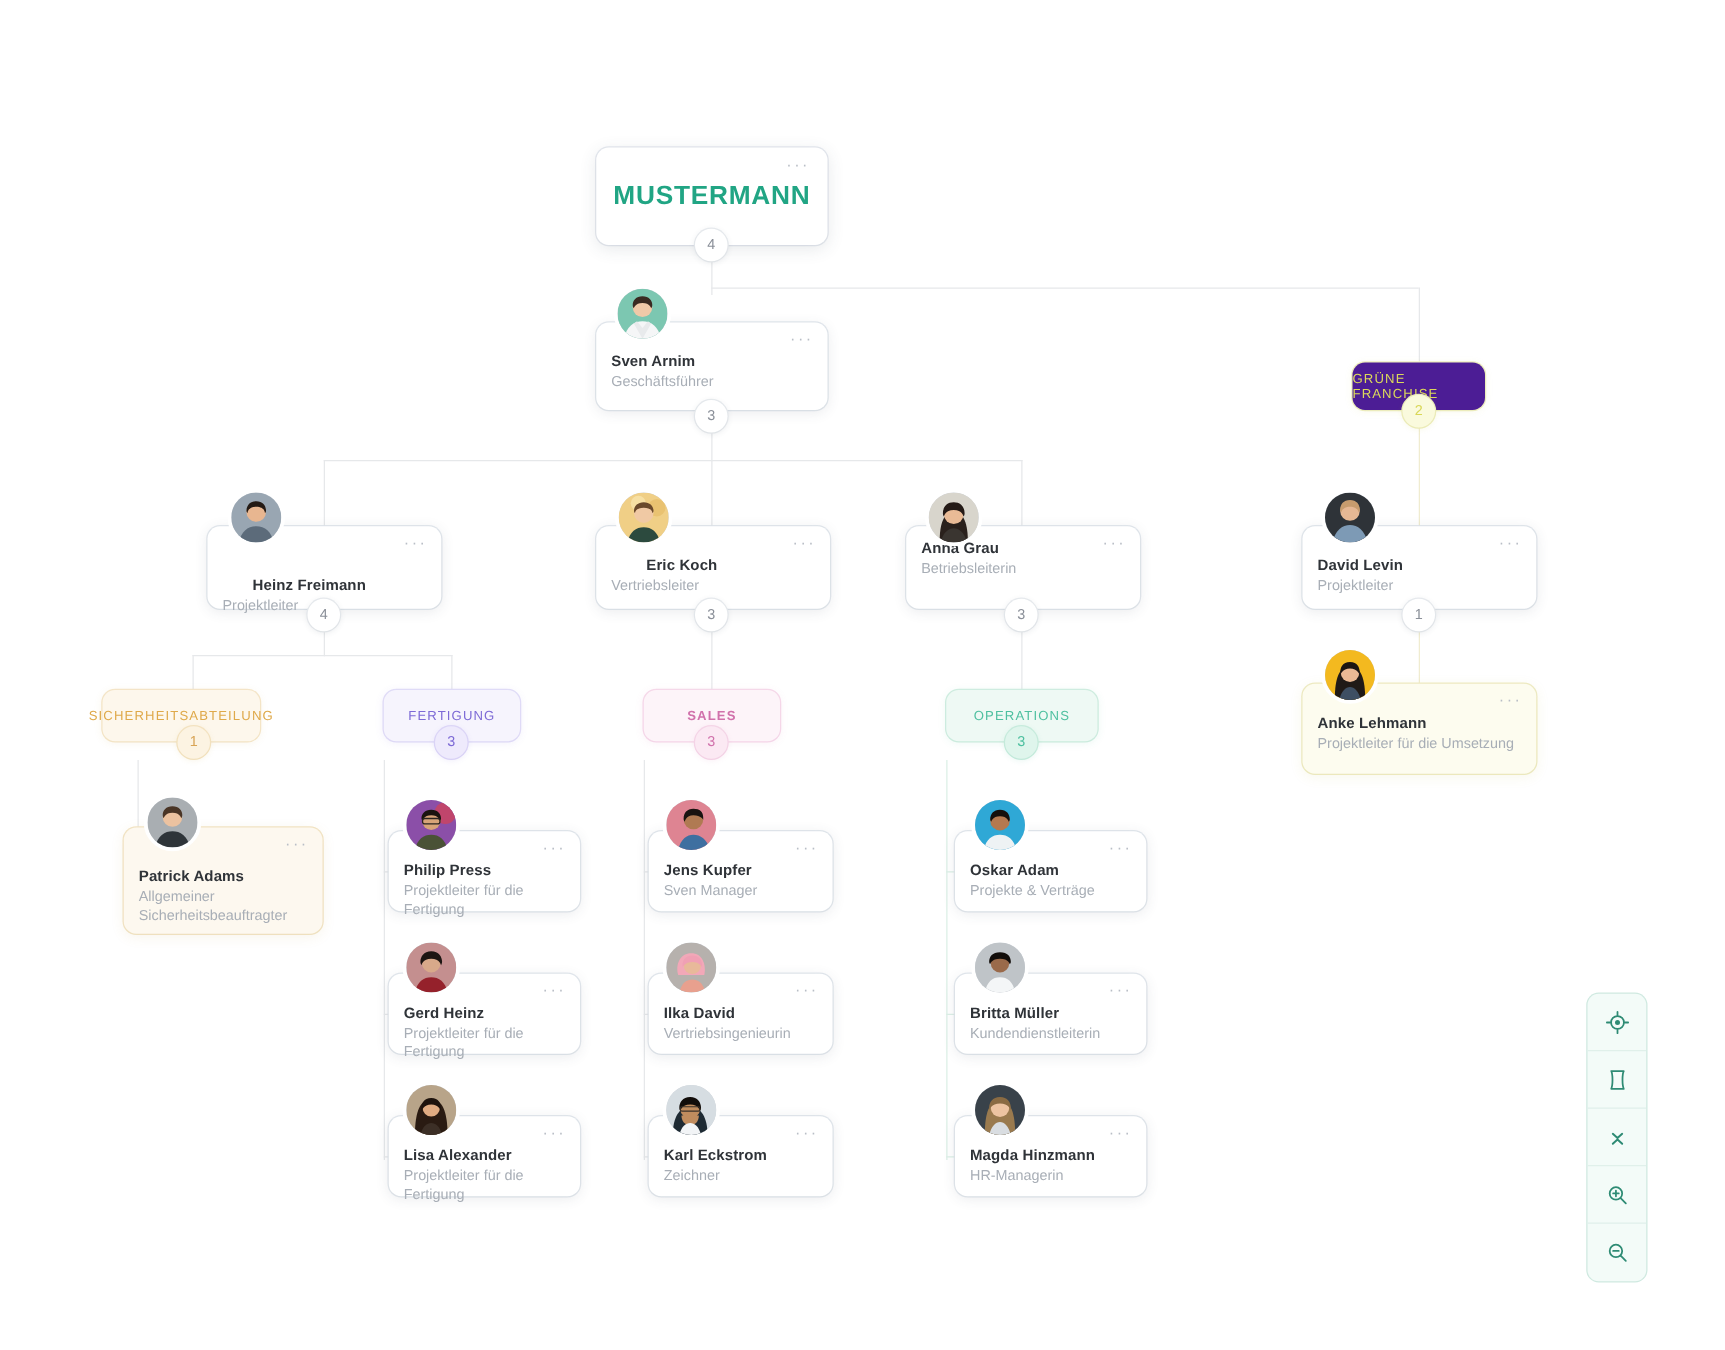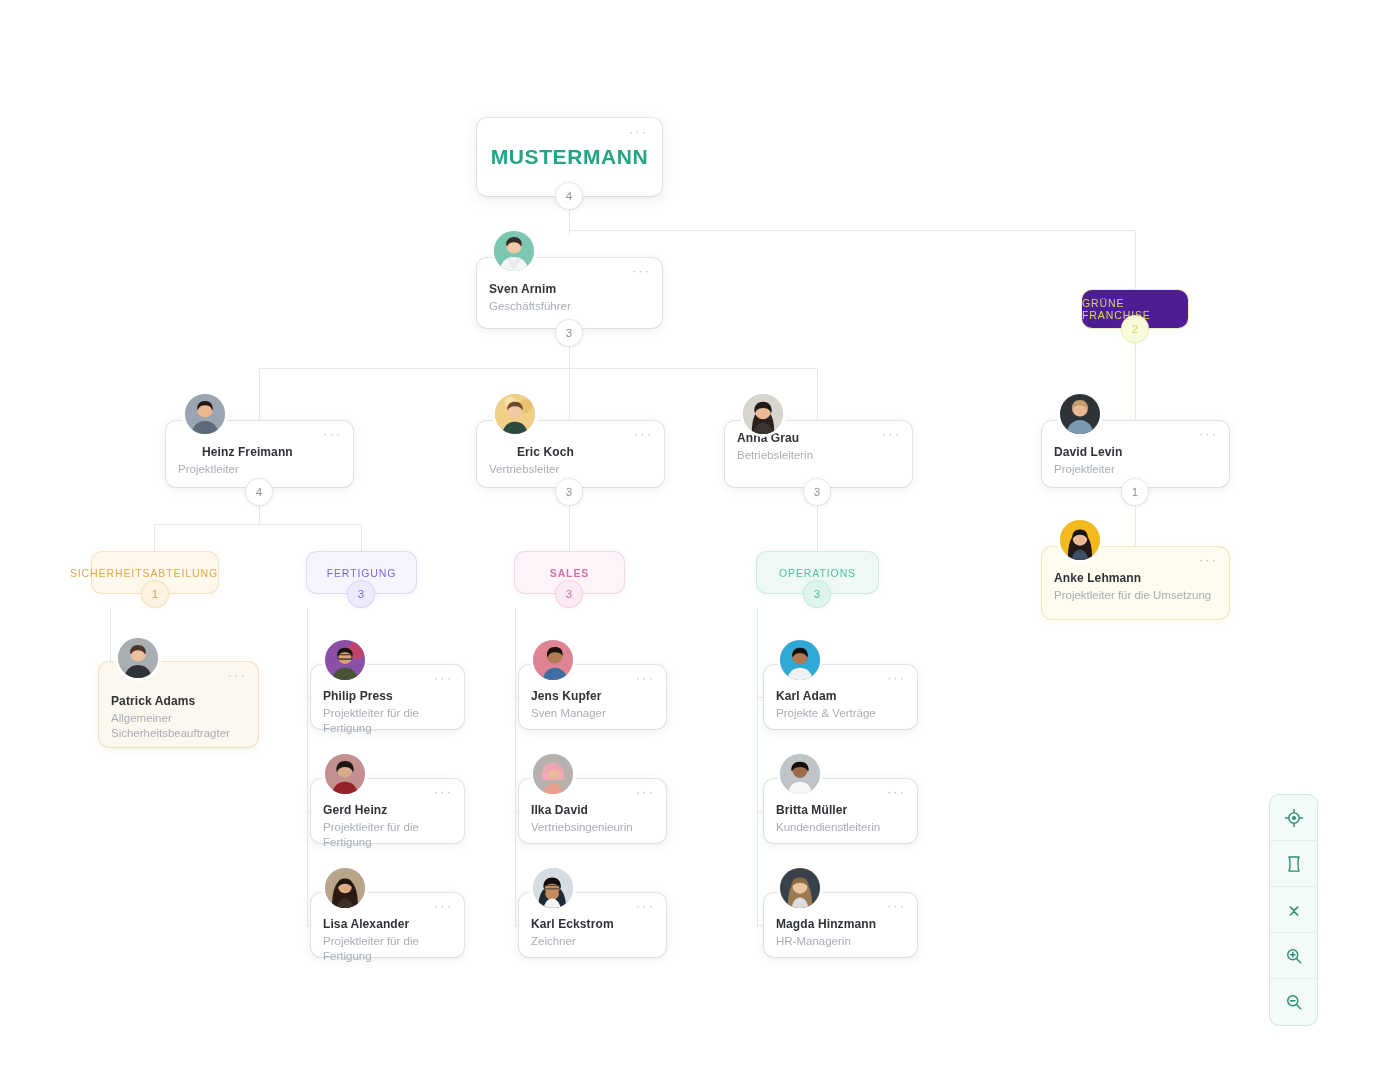--- a/index.html
+++ b/index.html
@@ -183,21 +183,21 @@
   </div>
   <div class="badge" style="left:556px; top:320px;">3</div>
 
   <div class="dept yellow" style="left:1082px; top:290px; width:106px; height:38px;">
     <span>GRÜNE FRANCHISE</span>
   </div>
   <div class="badge yellow" style="left:1122px; top:316px;">2</div>
 
   <div class="card" style="left:166px; top:421px; width:187px; height:66px;">
     <span class="dots">···</span>
-    <div class="nm" style="margin-top:14px;padding-left:24px;">Heinz Freimann</div>
+    <div class="nm" style="margin-top:30px;padding-left:24px;">Heinz Freimann</div>
     <div class="rl">Projektleiter</div>
   </div>
   <div class="avatar" style="left:182px; top:391px;">
     <svg class="face" viewBox="0 0 46 46">
         <rect width="46" height="46" fill="#99a6b2"></rect>
         <circle cx="23" cy="18" r="9" fill="#e8b690"></circle>
         <path d="M23 8c-6 0-9 4-9 9 0 1 1 2 1 2s0-6 8-6 8 6 8 6 1-1 1-2c0-5-3-9-9-9z" fill="#241a14"></path>
         <path d="M7 46c2-10 8-15 16-15s14 5 16 15z" fill="#5c6b7a"></path>
       </svg>
   </div>
@@ -259,21 +259,21 @@
   <div class="avatar" style="left:1057px; top:517px;">
     <svg class="face" viewBox="0 0 46 46">
         <rect width="46" height="46" fill="#f3b91f"></rect>
         <path d="M9 46C9 26 13 15 23 15s14 11 14 31z" fill="#201a17"></path>
         <circle cx="23" cy="21" r="8.5" fill="#eab995"></circle>
         <path d="M23 11c-7 0-9 5-9 10 0 1 0 2 0 2s2-6 9-6 9 6 9 6 0-1 0-2c0-5-2-10-9-10z" fill="#1b1512"></path>
         <path d="M13 46c2-8 6-12 10-12s8 4 10 12z" fill="#3e4f63"></path>
       </svg>
   </div>
 
-  <div class="dept amber" style="left:92px; top:552px; width:126px; height:41px;justify-content:flex-end;">
+  <div class="dept amber" style="left:82px; top:552px; width:126px; height:41px;">
     <span>SICHERHEITSABTEILUNG</span>
   </div>
   <div class="badge amber" style="left:142px; top:581px;">1</div>
 
   <div class="dept violet" style="left:307px; top:552px; width:109px; height:41px;">
     <span>FERTIGUNG</span>
   </div>
   <div class="badge violet" style="left:348px; top:581px;">3</div>
 
   <div class="dept pink" style="left:515px; top:552px; width:109px; height:41px;font-weight:bold;">
@@ -387,21 +387,21 @@
         <circle cx="22" cy="22" r="9" fill="#c08c5e"></circle>
         <path d="M22 11c-7 0-10 5-10 10 0 2 1 3 1 3s1-6 9-6 9 6 9 6 1-1 1-3c0-5-3-10-10-10z" fill="#120d0a"></path>
         <path d="M14 28c0 5 3 9 8 9s8-4 8-9z" fill="#c08c5e"></path>
         <rect x="13" y="20" width="18" height="4" rx="1.5" fill="none" stroke="#3a3028" stroke-width="1"></rect>
         <path d="M12 46c2-8 6-11 10-11s8 3 10 11z" fill="#f2f4f6"></path>
       </svg>
   </div>
 
   <div class="card" style="left:764px; top:665px; width:153px; height:64px;">
     <span class="dots">···</span>
-    <div class="nm" style="margin-top:14px;">Karl Adam</div>
+    <div class="nm" style="margin-top:14px;">Oskar Adam</div>
     <div class="rl">Projekte &amp; Verträge</div>
   </div>
   <div class="avatar" style="left:777px; top:637px;">
     <svg class="face" viewBox="0 0 46 46">
         <rect width="46" height="46" fill="#2fa8d6"></rect>
         <circle cx="23" cy="19" r="9" fill="#b5794f"></circle>
         <path d="M23 9c-6 0-9 4-9 9 0 1 1 2 1 2s1-5 8-5 8 5 8 5 1-1 1-2c0-5-3-9-9-9z" fill="#150f0b"></path>
         <path d="M8 46c2-10 8-14 15-14s13 4 15 14z" fill="#eef2f4"></path>
       </svg>
   </div>

